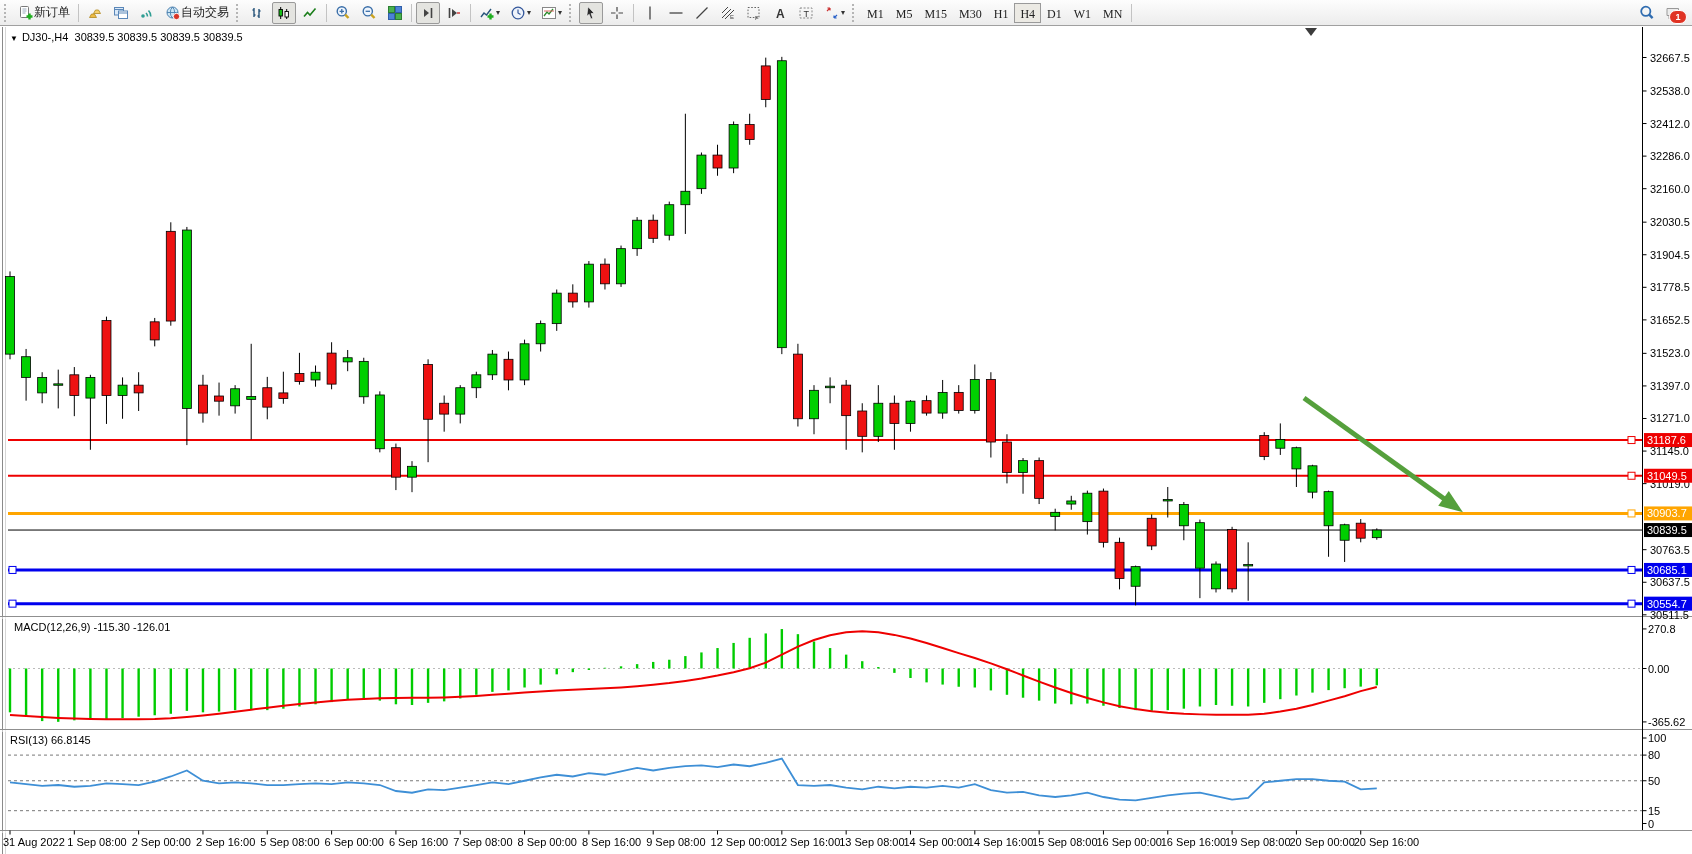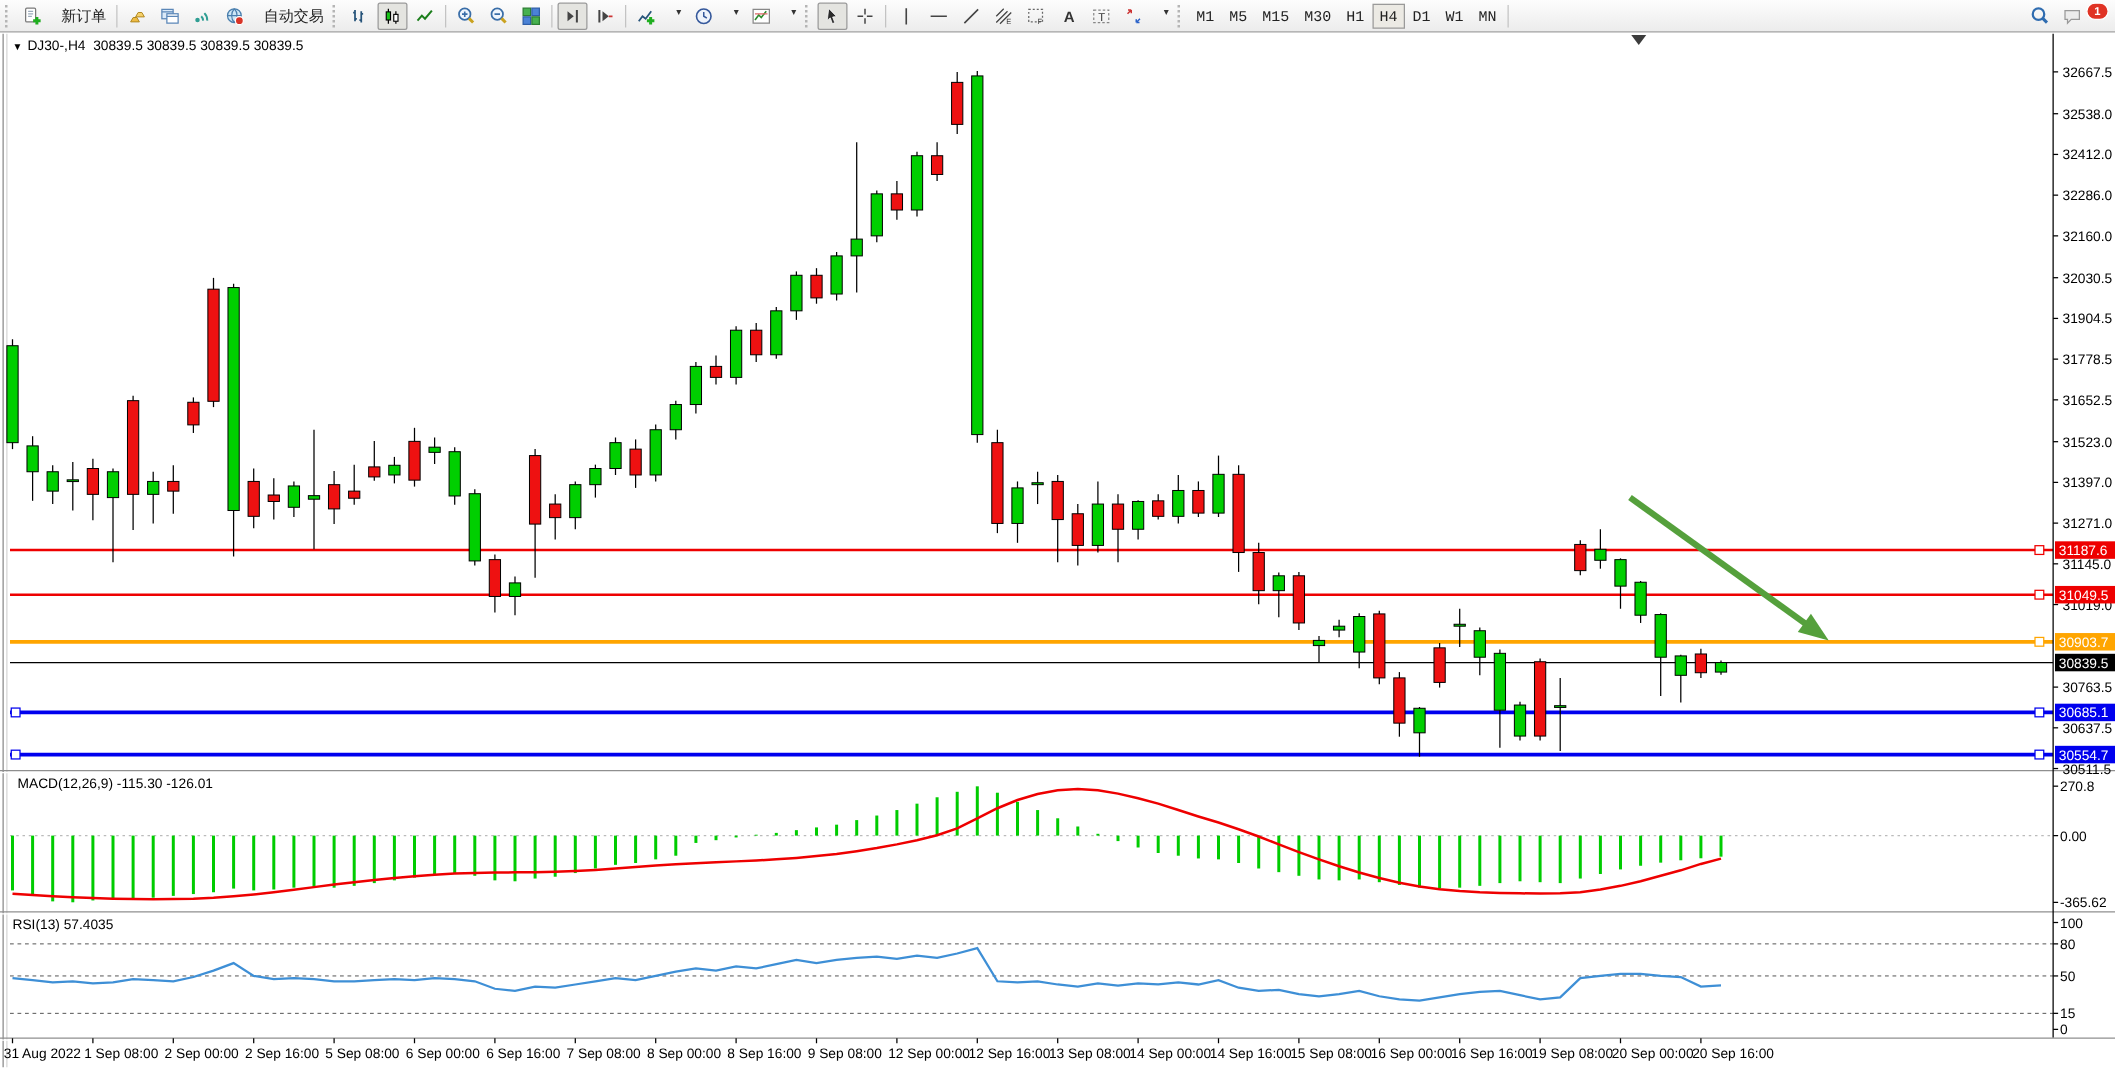--- a/index.html
+++ b/index.html
@@ -2,30 +2,30 @@
 <html><head>
 <meta charset="utf-8">
 <style>
   html,body{margin:0;padding:0;width:1692px;height:854px;overflow:hidden;
     font-family:"Liberation Sans",sans-serif;background:#fff;}
   #toolbar{position:absolute;left:0;top:0;width:1692px;height:26px;
     background:linear-gradient(#fdfdfd,#ececec);border-bottom:1px solid #a0a0a0;
     display:flex;align-items:center;z-index:10;box-sizing:border-box;padding:0 2px;}
   #tb-left{display:flex;align-items:center;height:100%;}
   #tb-right{display:flex;align-items:center;margin-left:auto;height:100%;padding-right:4px;}
-  .tb-btn{display:flex;align-items:flex-start;gap:15px;border:1px solid transparent;
+  .tb-btn{display:flex;align-items:center;gap:0;border:1px solid transparent;
     background:transparent;padding:2px 3px;margin:0 1px;height:22px;box-sizing:border-box;
     font-family:"Liberation Sans",sans-serif;font-size:12px;color:#222;cursor:default;}
   .tb-btn.pressed{background:#e4e4e0;border:1px solid #9a9a9a;border-radius:2px;}
   .tb-sep{width:1px;height:18px;background:#c3c3c3;margin:0 3px;}
   .tb-grip{width:3px;height:18px;border-left:2px dotted #b5b5b5;margin:0 4px 0 2px;}
   .tb-label{font-size:12px;white-space:nowrap;}
   .caret{font-size:8px;color:#333;margin-left:1px;}
   .tf-btn{border:1px solid transparent;background:transparent;font-size:11px;
-    font-family:Liberation Mono, monospace;color:#222;padding:3px 5px;margin:0;height:20px;}
+    font-family:Liberation Serif, serif;color:#222;padding:3px 5px;margin:0;height:20px;}
   .tf-btn.pressed{background:#eceae4;border:1px solid #9a9a9a;}
   .icon16{width:16px;height:16px;display:inline-block;line-height:0;}
   #chat-wrap{position:relative;}
   #chat-badge{position:absolute;top:-3px;right:-6px;background:#e03324;color:#fff;
     font-size:9px;font-weight:bold;border-radius:8px;min-width:12px;height:12px;
     line-height:12px;text-align:center;padding:0 2px;border:1px solid #fff;}
   #chart-area{position:absolute;left:0;top:0;width:1680px;height:854px;}
   .overlay{position:absolute;font-size:11px;color:#000;white-space:nowrap;z-index:5;}
   #symbol-overlay{left:10px;top:31px;}
   #symbol-overlay .tri{font-size:8px;margin-right:4px;}
@@ -36,21 +36,21 @@
 <body>
 
 <div id="chart-area">
   <div class="overlay" id="symbol-overlay">
     <span class="tri">▼</span><span>DJ30-,H4</span>&nbsp;&nbsp;<span>30839.5 30839.5 30839.5 30839.5</span>
   </div>
   <div class="overlay" id="macd-overlay">
     <span>MACD(12,26,9)</span> <span>-115.30 -126.01</span>
   </div>
   <div class="overlay" id="rsi-overlay">
-    <span>RSI(13)</span> <span>57.4035</span>
+    <span>RSI(13)</span> <span>66.8145</span>
   </div>
 <svg width="1692" height="854" viewBox="0 0 1692 854" style="position:absolute;left:0;top:0">
       <g>
         <line x1="2.5" y1="27" x2="2.5" y2="854" stroke="#8a8a8a"></line>
         <line x1="5.5" y1="27" x2="5.5" y2="854" stroke="#d6d6d6"></line>
       </g>
       <g>
         <line x1="8" y1="440.0541500000004" x2="1642.5" y2="440.0541500000004" stroke="#EE0000" stroke-width="2"></line>
         <line x1="8" y1="475.753" x2="1642.5" y2="475.753" stroke="#EE0000" stroke-width="2"></line>
         <line x1="8" y1="513.4422999999998" x2="1642.5" y2="513.4422999999998" stroke="#FFA500" stroke-width="3"></line>

